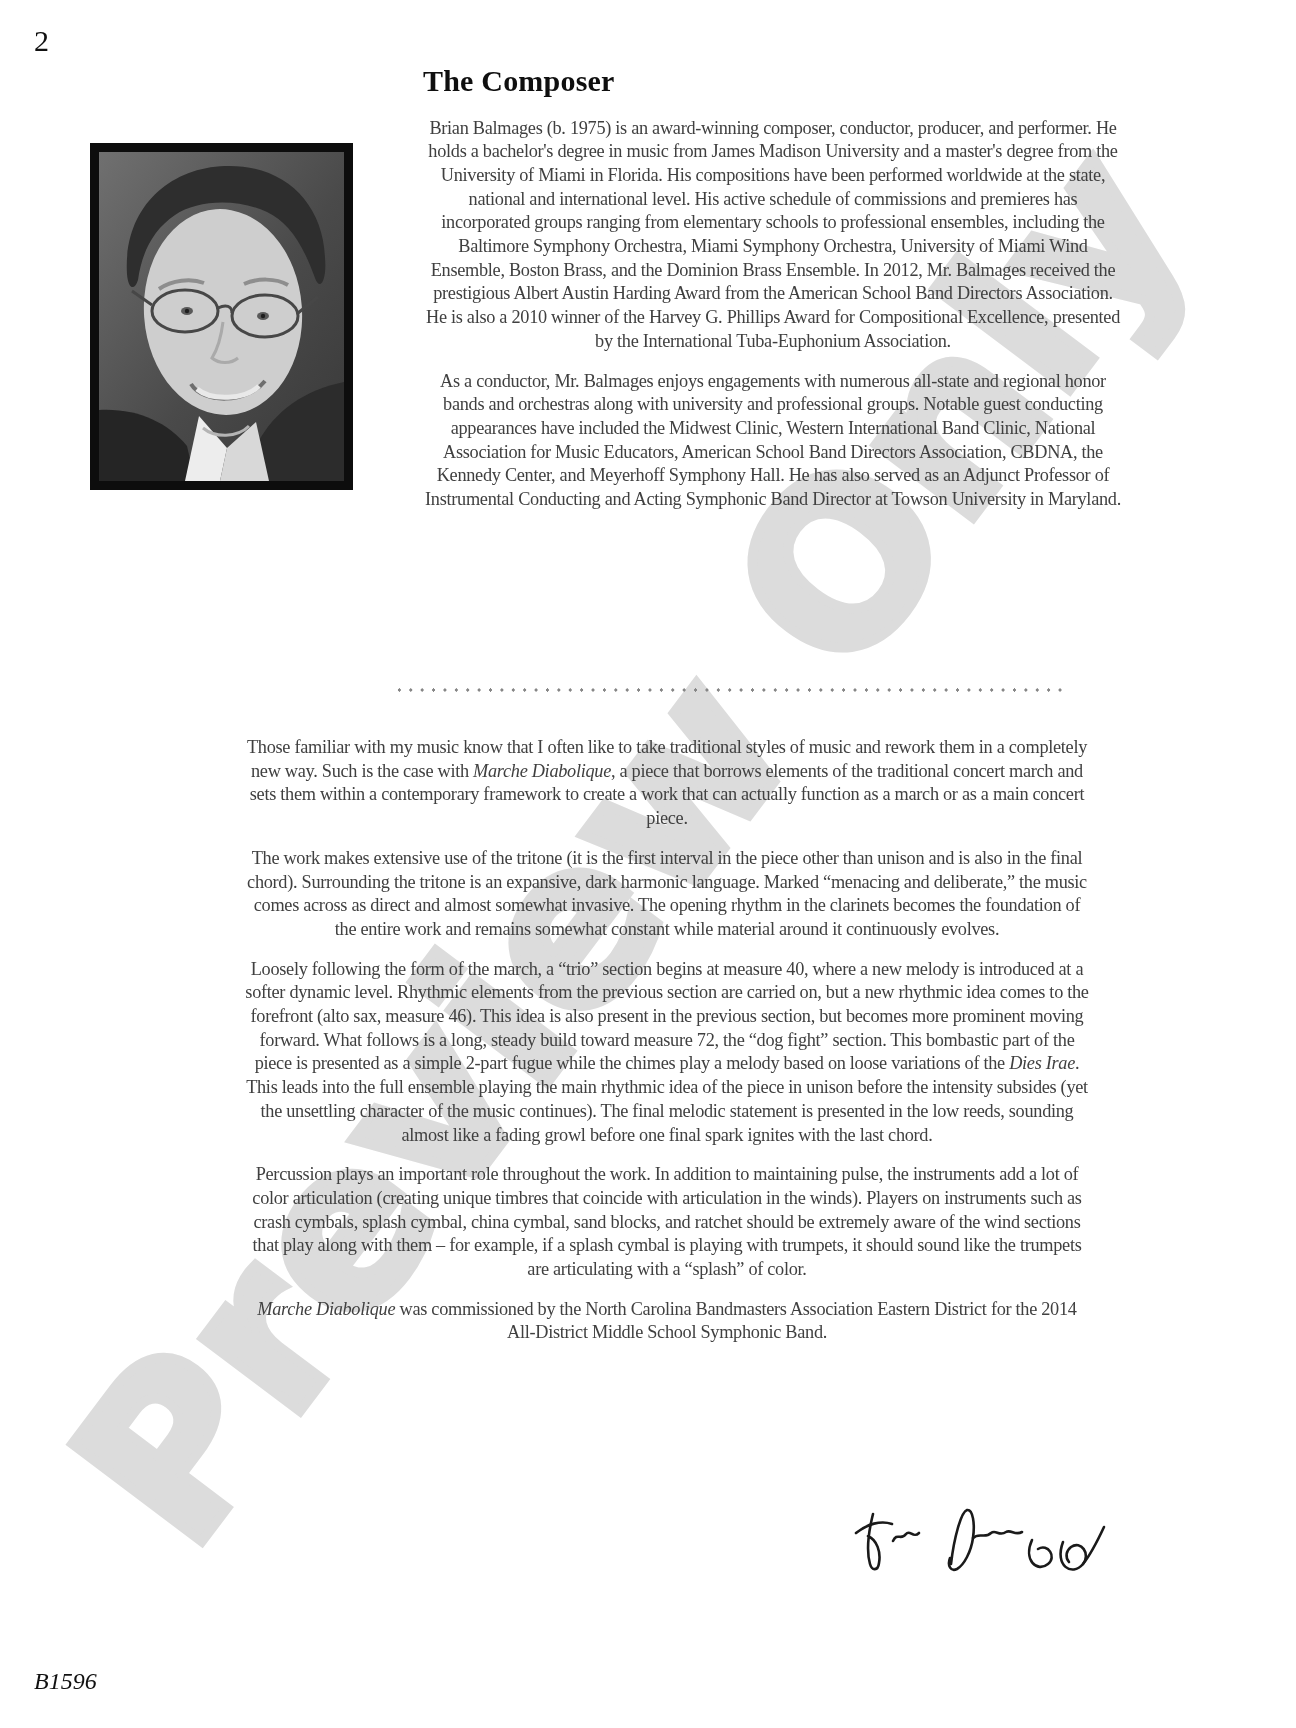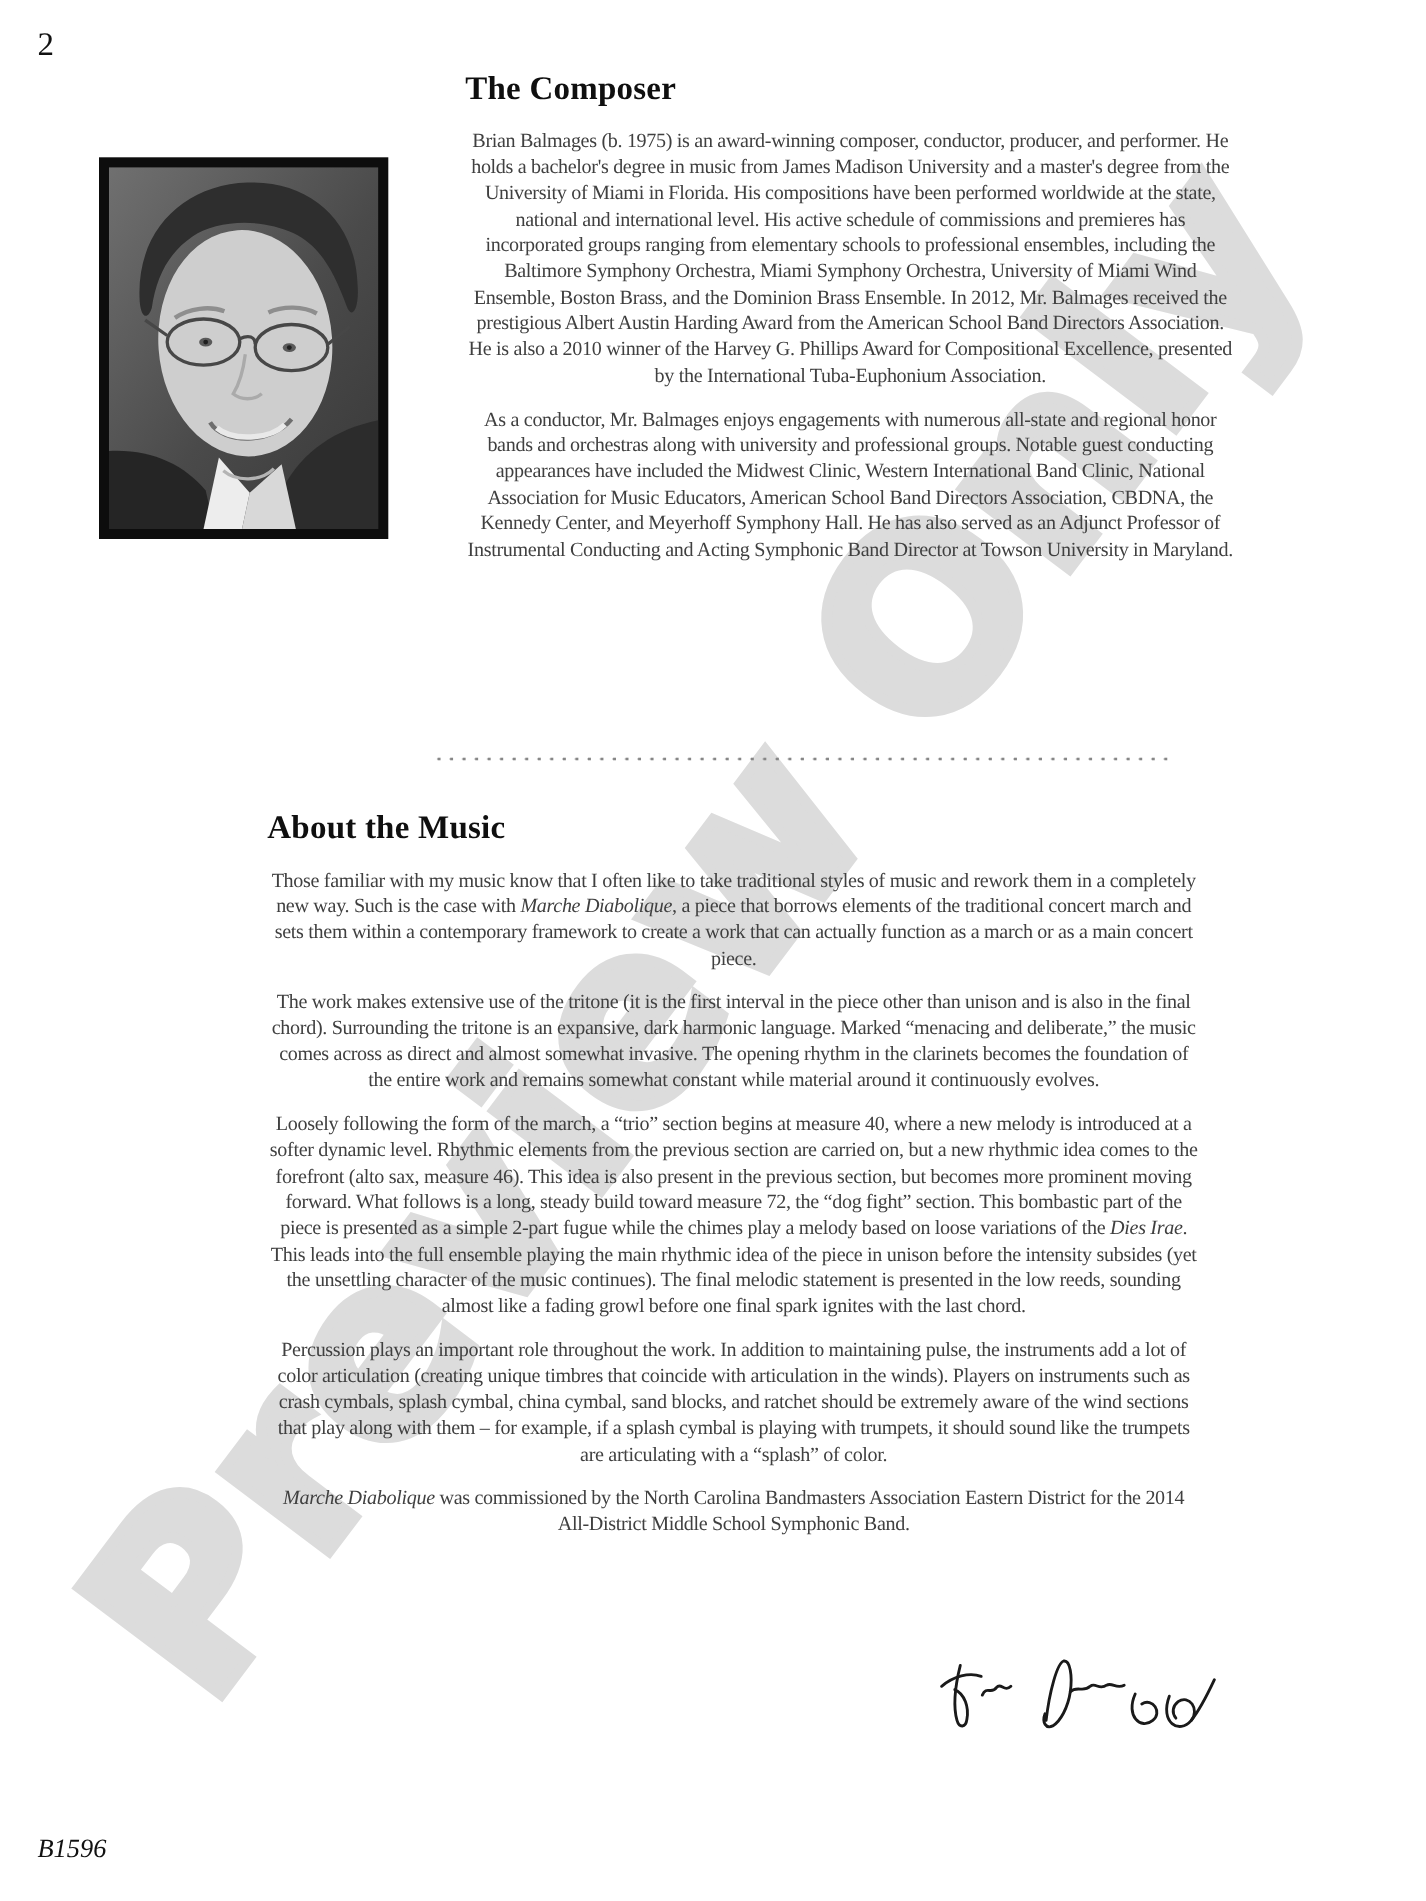--- a/index.html
+++ b/index.html
@@ -131,21 +131,20 @@
     <h1 class="section-heading">The Composer</h1>
     <div>
         <p class="body-para"><span>Brian Balmages (b. 1975) is an award-winning composer, conductor, producer, and performer. He holds a bachelor's degree in music from James Madison University and a master's degree from the University of Miami in Florida. His compositions have been performed worldwide at the state, national and international level. His active schedule of commissions and premieres has incorporated groups ranging from elementary schools to professional ensembles, including the Baltimore Symphony Orchestra, Miami Symphony Orchestra, University of Miami Wind Ensemble, Boston Brass, and the Dominion Brass Ensemble. In 2012, Mr. Balmages received the prestigious Albert Austin Harding Award from the American School Band Directors Association. He is also a 2010 winner of the Harvey G. Phillips Award for Compositional Excellence, presented by the International Tuba-Euphonium Association.</span></p>
         <p class="body-para"><span>As a conductor, Mr. Balmages enjoys engagements with numerous all-state and regional honor bands and orchestras along with university and professional groups. Notable guest conducting appearances have included the Midwest Clinic, Western International Band Clinic, National Association for Music Educators, American School Band Directors Association, CBDNA, the Kennedy Center, and Meyerhoff Symphony Hall. He has also served as an Adjunct Professor of Instrumental Conducting and Acting Symphonic Band Director at Towson University in Maryland.</span></p>
       </div>
   </div>
 
   <div class="dotted-divider"></div>
 
   <div class="text-col about-col">
-    <h1 class="section-heading">About the Music</h1>
     <div>
         <p class="body-para"><span>Those familiar with my music know that I often like to take traditional styles of music and rework them in a completely new way. Such is the case with </span><em>Marche Diabolique</em><span>, a piece that borrows elements of the traditional concert march and sets them within a contemporary framework to create a work that can actually function as a march or as a main concert piece.</span></p>
         <p class="body-para"><span>The work makes extensive use of the tritone (it is the first interval in the piece other than unison and is also in the final chord). Surrounding the tritone is an expansive, dark harmonic language. Marked “menacing and deliberate,” the music comes across as direct and almost somewhat invasive. The opening rhythm in the clarinets becomes the foundation of the entire work and remains somewhat constant while material around it continuously evolves.</span></p>
         <p class="body-para"><span>Loosely following the form of the march, a “trio” section begins at measure 40, where a new melody is introduced at a softer dynamic level. Rhythmic elements from the previous section are carried on, but a new rhythmic idea comes to the forefront (alto sax, measure 46). This idea is also present in the previous section, but becomes more prominent moving forward. What follows is a long, steady build toward measure 72, the “dog fight” section. This bombastic part of the piece is presented as a simple 2-part fugue while the chimes play a melody based on loose variations of the </span><em>Dies Irae</em><span>. This leads into the full ensemble playing the main rhythmic idea of the piece in unison before the intensity subsides (yet the unsettling character of the music continues). The final melodic statement is presented in the low reeds, sounding almost like a fading growl before one final spark ignites with the last chord.</span></p>
         <p class="body-para"><span>Percussion plays an important role throughout the work. In addition to maintaining pulse, the instruments add a lot of color articulation (creating unique timbres that coincide with articulation in the winds). Players on instruments such as crash cymbals, splash cymbal, china cymbal, sand blocks, and ratchet should be extremely aware of the wind sections that play along with them – for example, if a splash cymbal is playing with trumpets, it should sound like the trumpets are articulating with a “splash” of color.</span></p>
         <p class="body-para"><em>Marche Diabolique</em><span> was commissioned by the North Carolina Bandmasters Association Eastern District for the 2014 All-District Middle School Symphonic Band.</span></p>
       </div>
   </div>
 
   <div class="signature">

